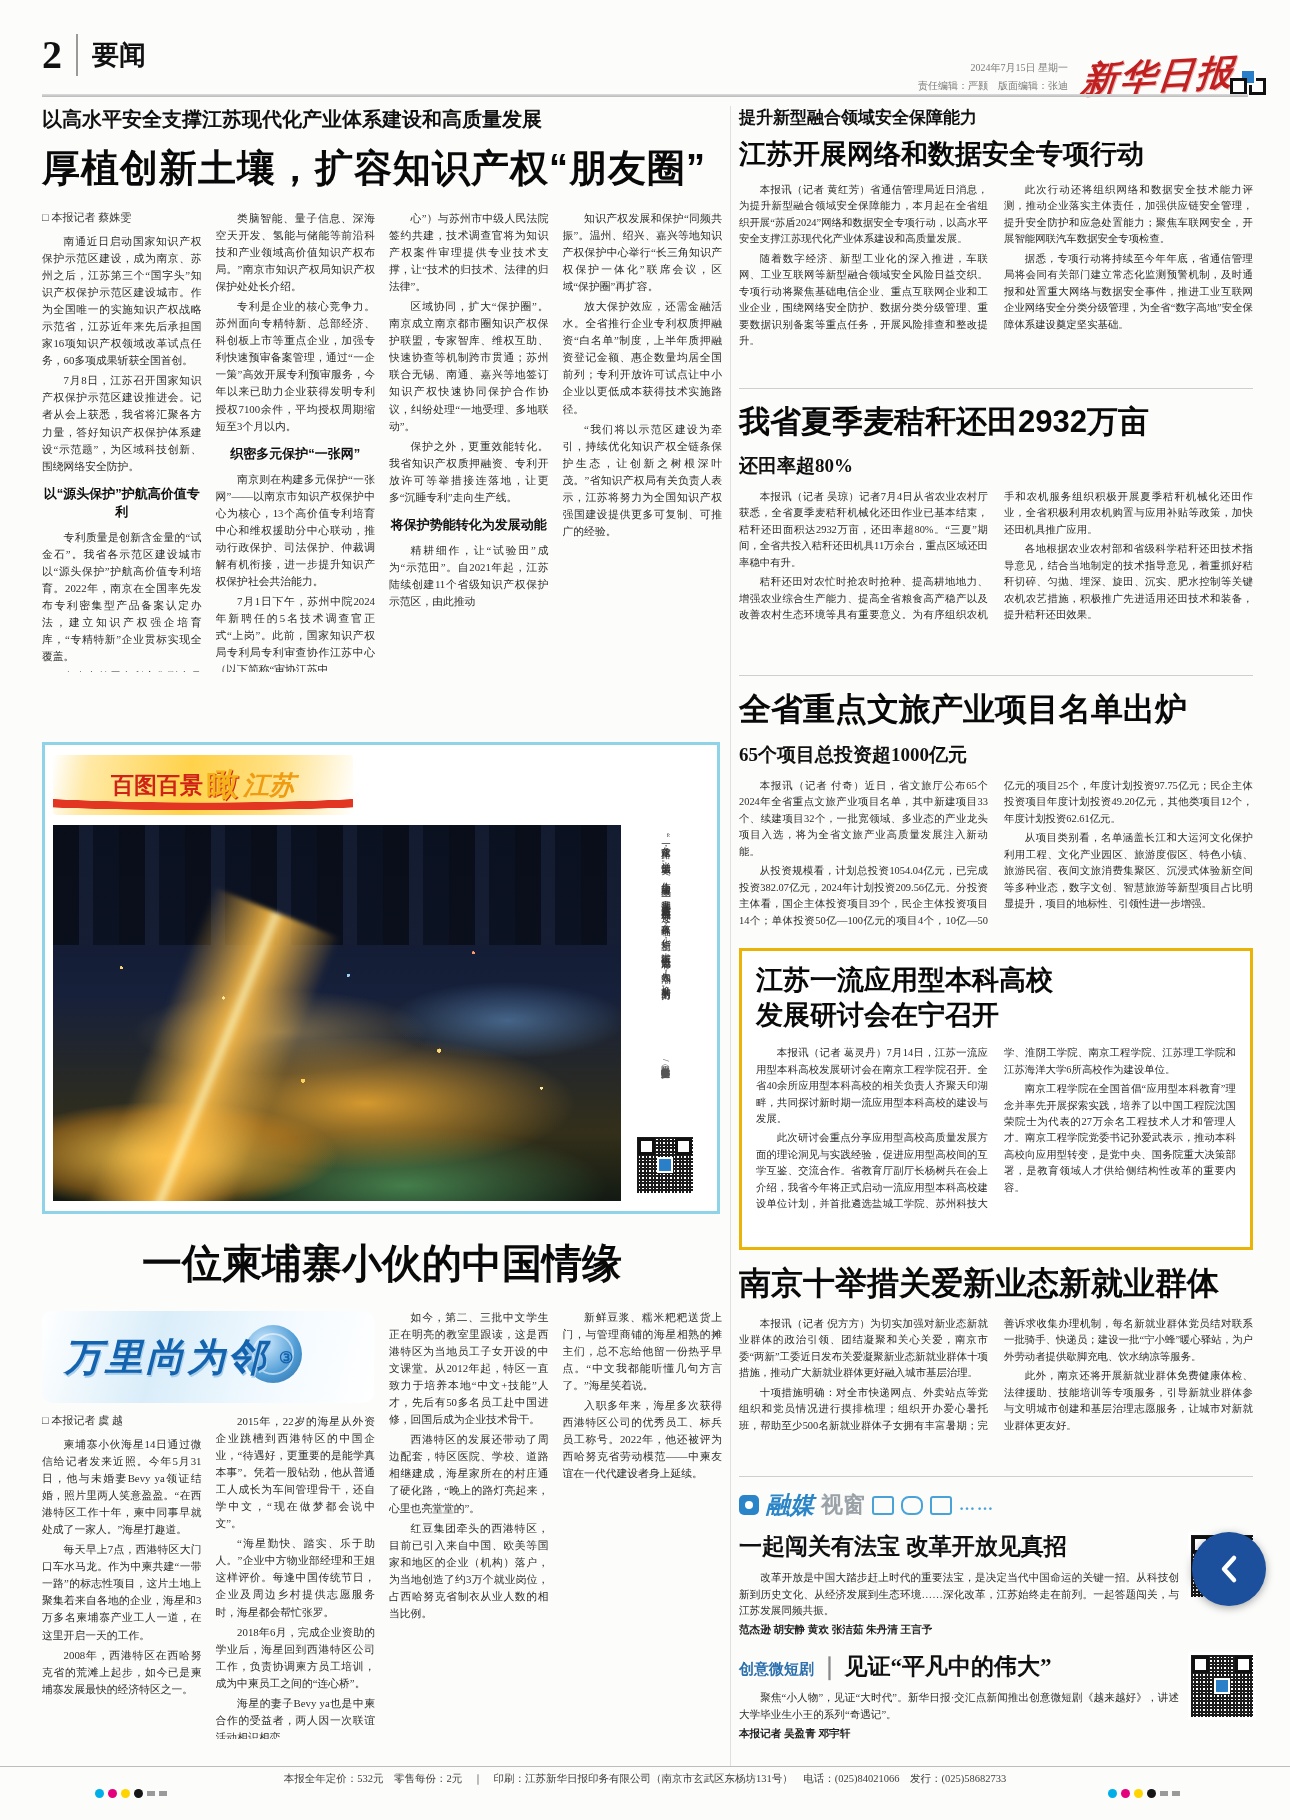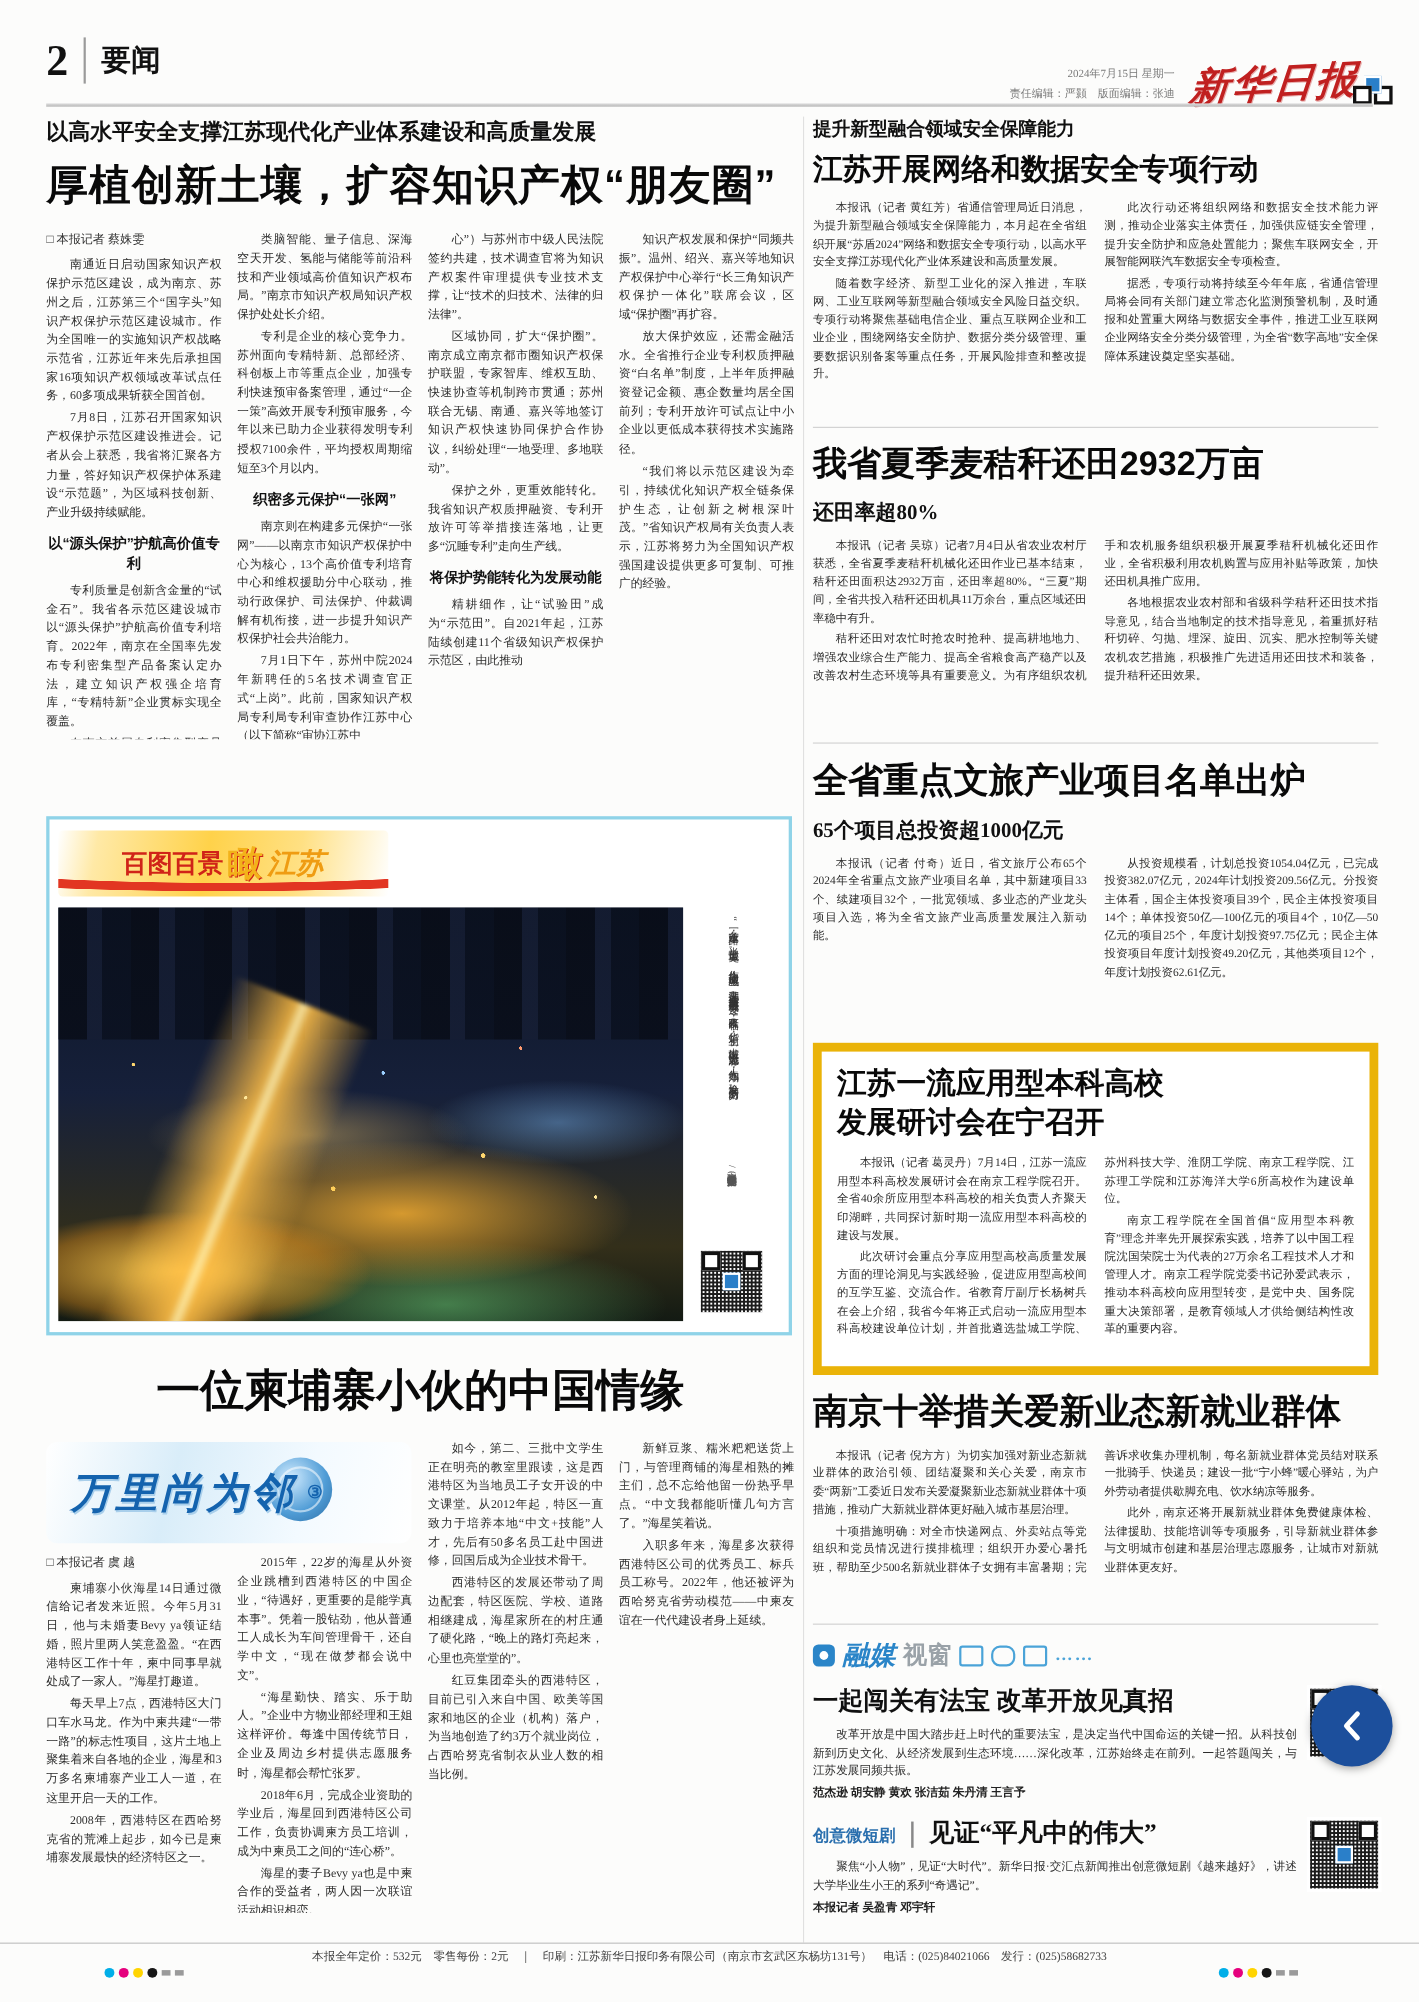--- a/index.html
+++ b/index.html
@@ -118,21 +118,21 @@
   .rh { font-family:"Liberation Sans",sans-serif; font-weight:900; color:#090909; margin:7px 0 10px; }
   .rh.h1 { font-size:27px; }
   .rh.h2 { font-size:31px; margin-top:2px; }
   .rh.h3 { font-size:32px; }
   .rsub { font-weight:700; font-size:19px; margin:0 0 10px; color:#101010; }
   .cols2 { column-count:2; column-gap:16px; overflow:hidden; }
   .cols2 .para { font-size:10.4px; }
   .bodyA1 { height:196px; } .bodyA2 { height:176px; } .bodyA3 { height:158px; }
   .bodyA5 { height:150px; }
 
-  .redbox { border:8px solid #eab308; box-sizing:border-box; height:302px;
+  .redbox { border:3px solid #eab308; box-sizing:border-box; height:302px;
     padding:12px 14px 10px; margin:12px 0 12px; background:#fff; }
   .redbox .rh { font-size:27px; line-height:1.3; margin:0 0 12px; }
   .redbox .cols2 { height:180px; }
 
   
   .media { margin-top:2px; }
   .media-brand { display:flex; align-items:center; gap:7px; margin:4px 0 10px; }
   .mb-logo { width:20px; height:20px; border-radius:5px; background:#2a85c8; position:relative; }
   .mb-logo::after { content:""; position:absolute; left:6px; top:6px; width:8px; height:8px;
     border-radius:50%; background:#fff; }
@@ -191,21 +191,21 @@
   </div>
   <div class="hd-rule"></div>
 
   <div class="lead">
     <div class="lead-kicker">以高水平安全支撑江苏现代化产业体系建设和高质量发展</div>
     <div class="lead-headline">厚植创新土壤，扩容知识产权“朋友圈”</div>
     <div class="cols4">
       <div class="col">
           <p class="byline">□ 本报记者 蔡姝雯</p>
           <p class="para">南通近日启动国家知识产权保护示范区建设，成为南京、苏州之后，江苏第三个“国字头”知识产权保护示范区建设城市。作为全国唯一的实施知识产权战略示范省，江苏近年来先后承担国家16项知识产权领域改革试点任务，60多项成果斩获全国首创。</p>
-          <p class="para">7月8日，江苏召开国家知识产权保护示范区建设推进会。记者从会上获悉，我省将汇聚各方力量，答好知识产权保护体系建设“示范题”，为区域科技创新、产业升级持续赋能。</p>
+          <p class="para">7月8日，江苏召开国家知识产权保护示范区建设推进会。记者从会上获悉，我省将汇聚各方力量，答好知识产权保护体系建设“示范题”，为区域科技创新、围绕网络安全防护。</p>
           <p class="subhead">以“源头保护”护航高价值专利</p>
           <p class="para">专利质量是创新含金量的“试金石”。我省各示范区建设城市以“源头保护”护航高价值专利培育。2022年，南京在全国率先发布专利密集型产品备案认定办法，建立知识产权强企培育库，“专精特新”企业贯标实现全覆盖。</p>
           <p class="para">在南京首届专利密集型产品推介会上，100多家产业链上下游配套企业开展现场对接。</p>
         </div>
       <div class="col">
           <p class="para">类脑智能、量子信息、深海空天开发、氢能与储能等前沿科技和产业领域高价值知识产权布局。”南京市知识产权局知识产权保护处处长介绍。</p>
           <p class="para">专利是企业的核心竞争力。苏州面向专精特新、总部经济、科创板上市等重点企业，加强专利快速预审备案管理，通过“一企一策”高效开展专利预审服务，今年以来已助力企业获得发明专利授权7100余件，平均授权周期缩短至3个月以内。</p>
           <p class="subhead">织密多元保护“一张网”</p>
           <p class="para">南京则在构建多元保护“一张网”——以南京市知识产权保护中心为核心，13个高价值专利培育中心和维权援助分中心联动，推动行政保护、司法保护、仲裁调解有机衔接，进一步提升知识产权保护社会共治能力。</p>
           <p class="para">7月1日下午，苏州中院2024年新聘任的5名技术调查官正式“上岗”。此前，国家知识产权局专利局专利审查协作江苏中心（以下简称“审协江苏中</p>
@@ -306,20 +306,21 @@
         </div>
     </div>
     <div class="hdiv"></div>
 
     <div>
       <div class="rh h3">全省重点文旅产业项目名单出炉</div>
       <div class="rsub">65个项目总投资超1000亿元</div>
       <div class="cols2 bodyA3">
           <p class="para">本报讯（记者 付奇）近日，省文旅厅公布65个2024年全省重点文旅产业项目名单，其中新建项目33个、续建项目32个，一批宽领域、多业态的产业龙头项目入选，将为全省文旅产业高质量发展注入新动能。</p>
           <p class="para">从投资规模看，计划总投资1054.04亿元，已完成投资382.07亿元，2024年计划投资209.56亿元。分投资主体看，国企主体投资项目39个，民企主体投资项目14个；单体投资50亿—100亿元的项目4个，10亿—50亿元的项目25个，年度计划投资97.75亿元；民企主体投资项目年度计划投资49.20亿元，其他类项目12个，年度计划投资62.61亿元。</p>
+          <p class="para">从项目类别看，名单涵盖长江和大运河文化保护利用工程、文化产业园区、旅游度假区、特色小镇、旅游民宿、夜间文旅消费集聚区、沉浸式体验新空间等多种业态，数字文创、智慧旅游等新型项目占比明显提升，项目的地标性、引领性进一步增强。</p>
         </div>
     </div>
 
     <div class="redbox">
       <div class="rh">
         <div>江苏一流应用型本科高校</div>
         <div>发展研讨会在宁召开</div>
       </div>
       <div class="cols2">
           <p class="para">本报讯（记者 葛灵丹）7月14日，江苏一流应用型本科高校发展研讨会在南京工程学院召开。全省40余所应用型本科高校的相关负责人齐聚天印湖畔，共同探讨新时期一流应用型本科高校的建设与发展。</p>

